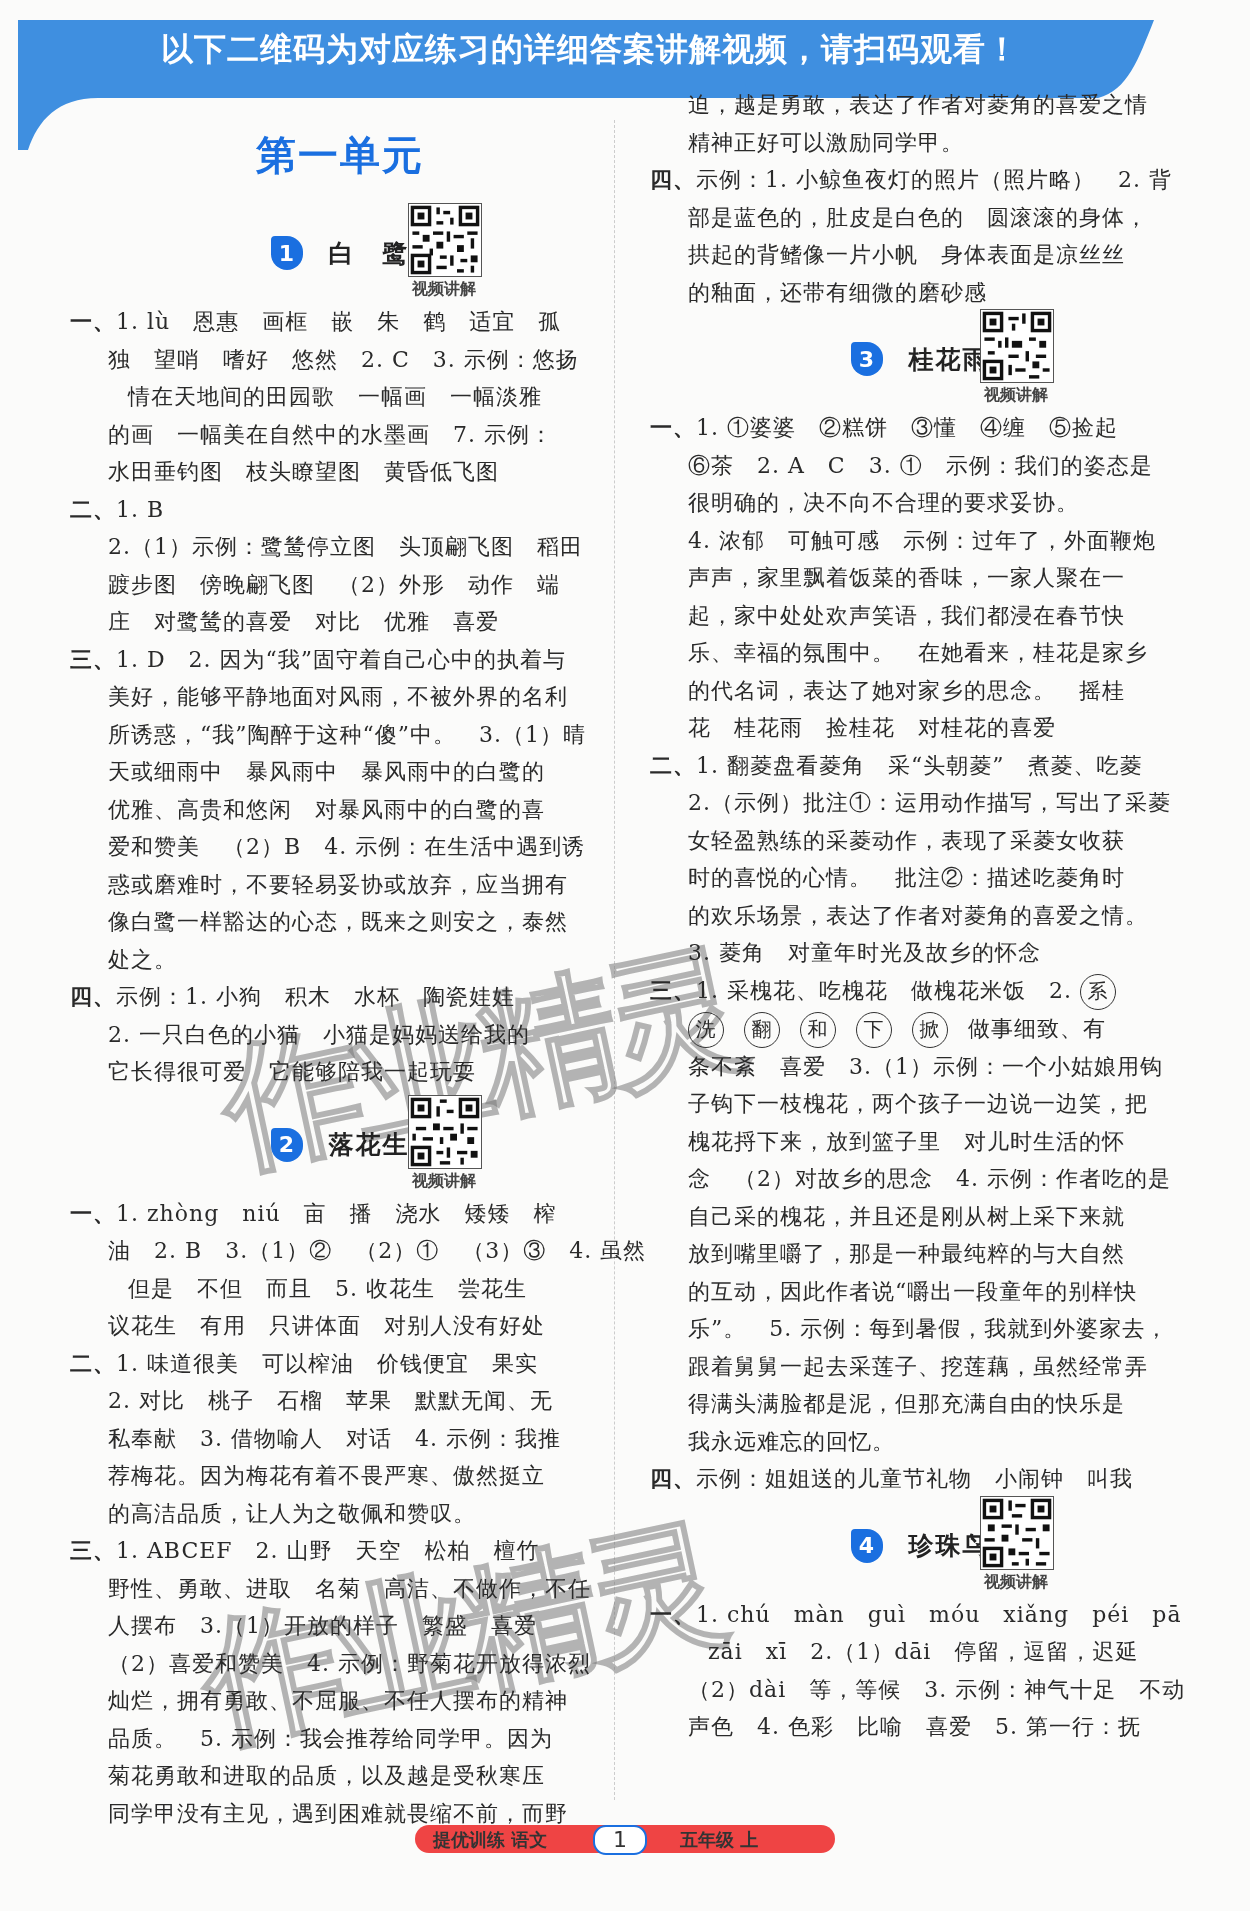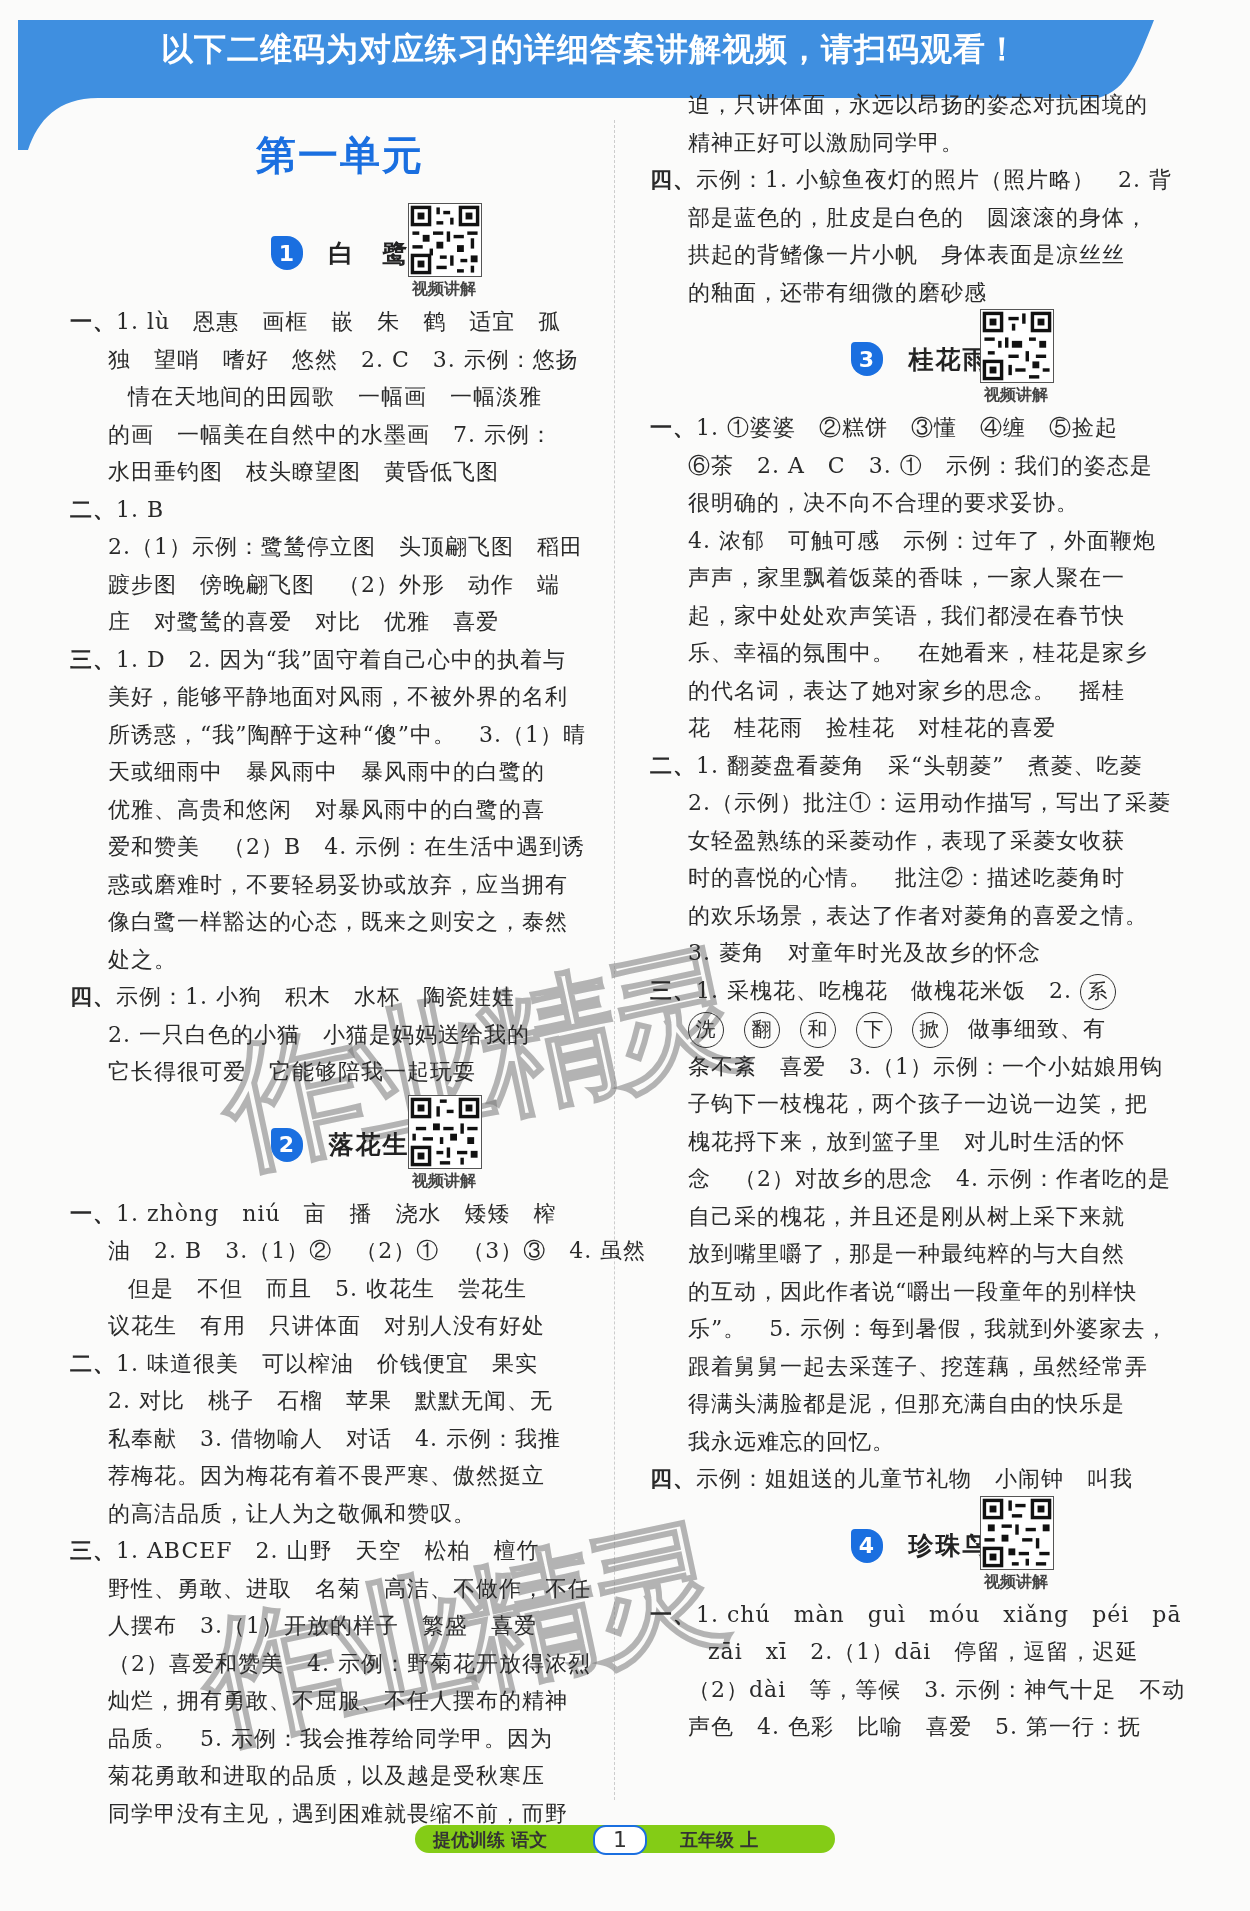--- a/index.html
+++ b/index.html
@@ -44,21 +44,21 @@
     position:absolute; top:74px; width:74px; text-align:center; font-family:"DejaVu Sans", sans-serif; font-size:16px; font-weight:bold; color:#444;
   }
   .line {
     font-size:22px; line-height:37.5px; white-space:nowrap; letter-spacing:1px;
   }
   .line.indent { padding-left:38px; }
   .line.indent2 { padding-left:58px; }
   .line .sec { font-family:"DejaVu Sans", sans-serif; font-weight:bold; }
   .circ { display:inline-block; width:34px; height:34px; border:1px solid #333; border-radius:50%; text-align:center; line-height:32px; margin:0 12px 0 0; font-size:20px; }
   .footer {
-    position:absolute; left:415px; top:1825px; width:420px; height:28px; background:#84cc16; border-radius:14px;
+    position:absolute; left:415px; top:1825px; width:420px; height:28px; background:#ef4444; border-radius:14px;
     font-family:"DejaVu Sans", sans-serif; font-weight:bold; font-size:18px; color:#333;
   }
   .footer .fl { position:absolute; left:18px; top:3px; }
   .footer .pn {
     position:absolute; left:178px; top:0px; width:50px; height:26px; background:#fff; border:2px solid #1a6fe0; border-radius:13px;
     text-align:center; line-height:26px; font-weight:normal; font-size:22px;
   }
   .footer .fr { position:absolute; left:265px; top:3px; }
   .watermark {
     position:absolute; font-family:"DejaVu Sans", sans-serif; font-size:140px; font-weight:bold; color:transparent;
@@ -200,21 +200,21 @@
       <div class="line indent">（2）喜爱和赞美　4. 示例：野菊花开放得浓烈</div>
       <div class="line indent">灿烂，拥有勇敢、不屈服、不任人摆布的精神</div>
       <div class="line indent">品质。　5. 示例：我会推荐给同学甲。因为</div>
       <div class="line indent">菊花勇敢和进取的品质，以及越是受秋寒压</div>
       <div class="line indent">同学甲没有主见，遇到困难就畏缩不前，而野</div>
     </div>
   </div>
 
   <div class="col col-right" style="left:590px; top:6px;">
     <div>
-      <div class="line indent">迫，只讲体面，永远以昂扬的姿态对抗困境的</div>
+      <div class="line indent">迫，越是勇敢，表达了作者对菱角的喜爱之情</div>
       <div class="line indent">精神正好可以激励同学甲。</div>
       <div class="line"><span class="sec">四、</span><span>示例：1. 小鲸鱼夜灯的照片（照片略）　2. 背</span></div>
       <div class="line indent">部是蓝色的，肚皮是白色的　圆滚滚的身体，</div>
       <div class="line indent">拱起的背鳍像一片小帆　身体表面是凉丝丝</div>
       <div class="line indent">的釉面，还带有细微的磨砂感</div>
     </div>
 
     <div class="lesson">
       <div class="badge">3</div>
       <div class="ltitle">桂花雨</div>

